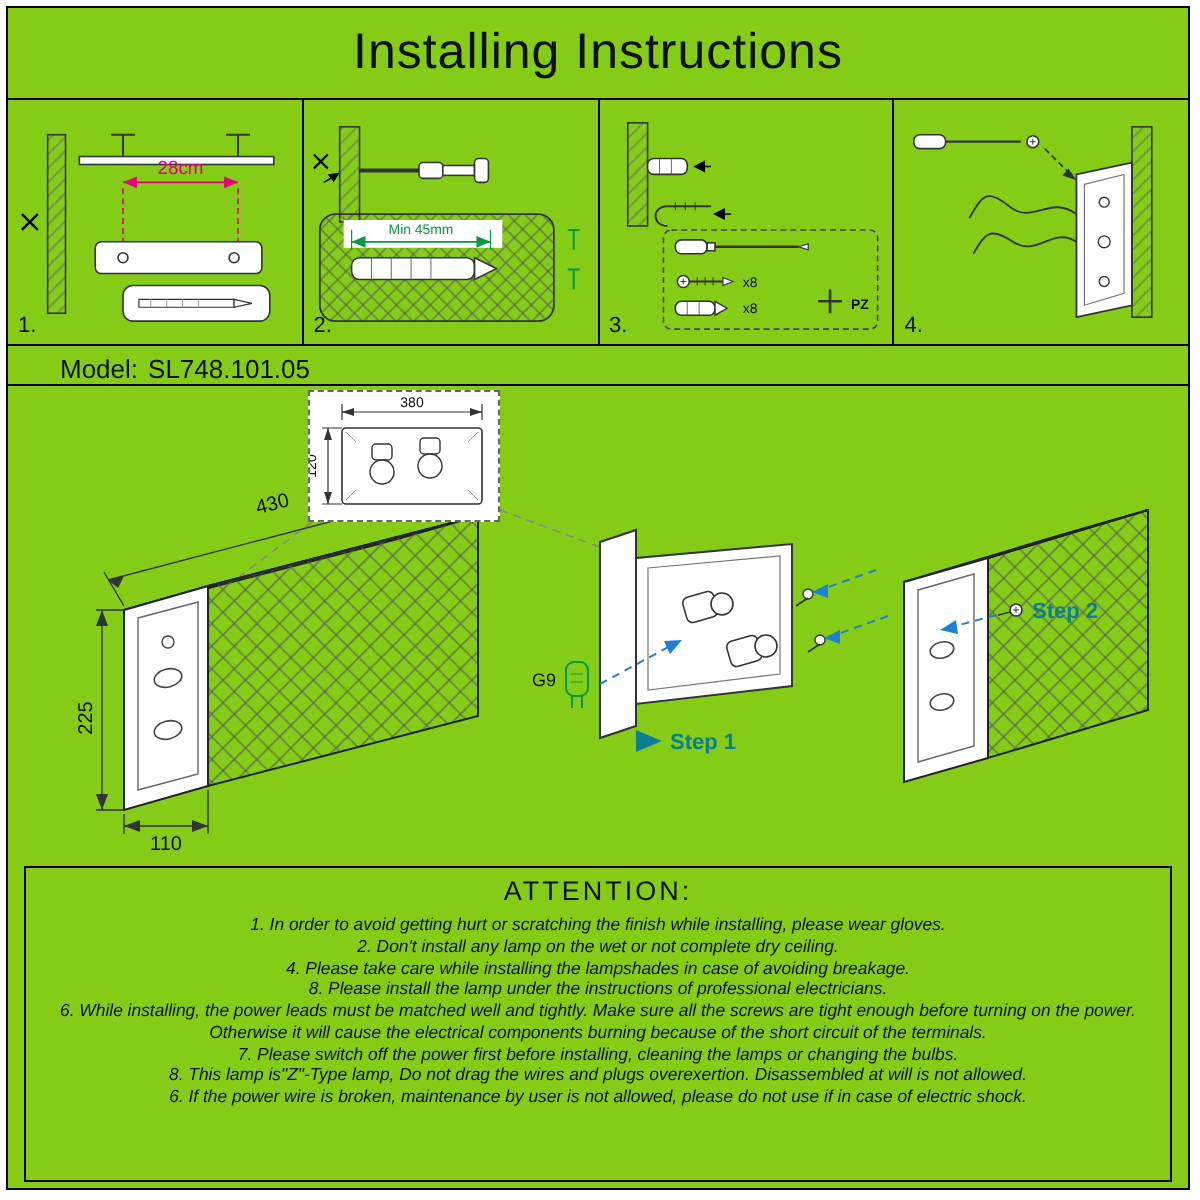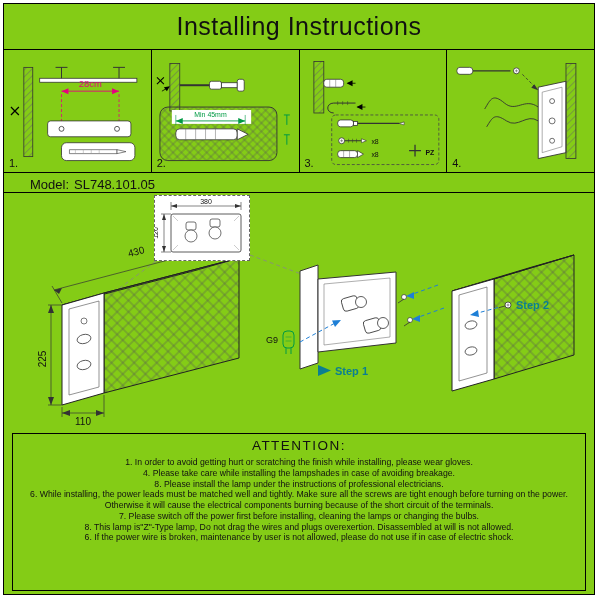--- a/index.html
+++ b/index.html
@@ -17,21 +17,21 @@
   .panel-num{position:absolute;left:5px;bottom:3px;font-size:11px;}
   .model-row{height:19px;border-bottom:1.5px solid #000;display:flex;align-items:flex-end;
              padding-left:26px;font-size:13px;gap:5px;}
   .diagram{position:relative;height:238px;}
   .main-svg{position:absolute;left:0;top:0;}
   .detail-box{position:absolute;left:150px;top:2px;width:96px;height:66px;
               border:1.5px dashed #666;box-sizing:border-box;background:#fff;}
   .attention{margin:2px 8px 0;border:1.5px solid #000;padding:4px 10px 2px;
              height:158px;box-sizing:border-box;text-align:center;}
   .att-title{font-size:13.5px;letter-spacing:1.5px;margin-bottom:4px;}
-  .att-item{font-size:8.7px;line-height:1.24;}
+  .att-item{font-size:8.7px;line-height:1.24;font-style:italic;}
   svg text{font-family:"Liberation Sans",sans-serif;}
   .dim{font-size:10px;text-anchor:middle;fill:var(--ink);}
   .dim-s{font-size:7px;text-anchor:middle;fill:var(--ink);}
   .lbl{font-size:9px;text-anchor:middle;fill:var(--ink);}
   .small-dim{font-size:9.5px;text-anchor:middle;}
   .tiny{font-size:7px;fill:var(--ink);}
   .step-text{font-size:11px;font-weight:700;fill:var(--teal);}
   .t-magenta{fill:var(--magenta);} .c-magenta{stroke:var(--magenta);}
   .t-green{fill:var(--green);}   .c-green{stroke:var(--green);}
   .t-blue{fill:var(--blue);}     .t-teal{fill:var(--teal);}
@@ -340,20 +340,21 @@
           <rect x="55" y="23" width="10" height="8" rx="2" fill="#fff" stroke="#333" stroke-width=".7"></rect>
           <circle cx="60" cy="37" r="6" fill="#fff" stroke="#333" stroke-width=".7"></circle>
         </g>
       </svg>
     </div>
   </div>
 
   <div class="attention">
     <div class="att-title">ATTENTION:</div>
     <div class="att-item">1. In order to avoid getting hurt or scratching the finish while installing, please wear gloves.</div>
+    <div class="att-item">2. Don't install any lamp on the wet or not complete dry ceiling.</div>
     <div class="att-item">4. Please take care while installing the lampshades in case of avoiding breakage.</div>
     <div class="att-item">8. Please install the lamp under the instructions of professional electricians.</div>
     <div class="att-item">6. While installing, the power leads must be matched well and tightly. Make sure all the screws are tight enough before turning on the power. Otherwise it will cause the electrical components burning because of the short circuit of the terminals.</div>
     <div class="att-item">7. Please switch off the power first before installing, cleaning the lamps or changing the bulbs.</div>
     <div class="att-item">8. This lamp is"Z"-Type lamp, Do not drag the wires and plugs overexertion. Disassembled at will is not allowed.</div>
     <div class="att-item">6. If the power wire is broken, maintenance by user is not allowed, please do not use if in case of electric shock.</div>
   </div>
 </div>
 
 </body></html>

